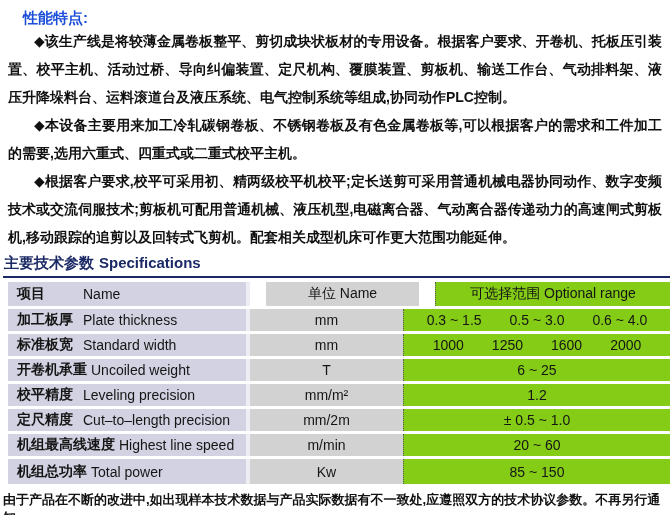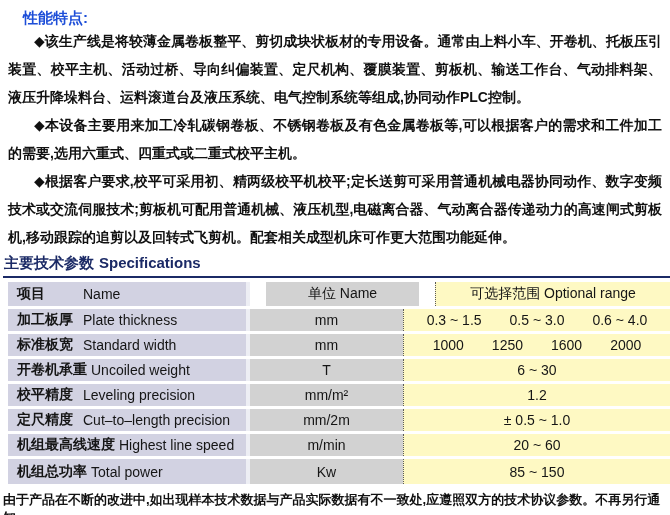--- a/index.html
+++ b/index.html
@@ -75,21 +75,21 @@
   .c2 {
     width: 153px;
     background: #d2d2d2;
     display: flex;
     align-items: center;
     justify-content: center;
     font-weight: 400;
   }
   .c3 {
     flex: 1;
-    background: #fef9c3;
+    background: #84cc16;
     border-left: 1px dotted #5a5a5a;
     display: flex;
     align-items: center;
     justify-content: center;
     font-weight: 400;
     white-space: pre;
   }
   .trow.header .c1 .zh,
   .trow.header .c2,
   .trow.header .c3 { font-weight: 600; }
@@ -102,21 +102,21 @@
     color: #111111;
   }
 </style>
 </head>
 <body>
 
 <div class="page">
 
   <div class="features-heading">性能特点:</div>
 
-  <p class="para">◆该生产线是将较薄金属卷板整平、剪切成块状板材的专用设备。通常由上料小车、开卷机、托板压引装置、校平主机、活动过桥、导向纠偏装置、定尺机构、覆膜装置、剪板机、输送工作台、气动排料架、液压升降垛料台、运料滚道台及液压系统、电气控制系统等组成,协同动作PLC控制。</p>
+  <p class="para">◆该生产线是将较薄金属卷板整平、剪切成块状板材的专用设备。根据客户要求、开卷机、托板压引装置、校平主机、活动过桥、导向纠偏装置、定尺机构、覆膜装置、剪板机、输送工作台、气动排料架、液压升降垛料台、运料滚道台及液压系统、电气控制系统等组成,协同动作PLC控制。</p>
   <p class="para">◆本设备主要用来加工冷轧碳钢卷板、不锈钢卷板及有色金属卷板等,可以根据客户的需求和工件加工的需要,选用六重式、四重式或二重式校平主机。</p>
   <p class="para">◆根据客户要求,校平可采用初、精两级校平机校平;定长送剪可采用普通机械电器协同动作、数字变频技术或交流伺服技术;剪板机可配用普通机械、液压机型,电磁离合器、气动离合器传递动力的高速闸式剪板机,移动跟踪的追剪以及回转式飞剪机。配套相关成型机床可作更大范围功能延伸。</p>
 
   <div class="specs-heading">
     <span>主要技术参数</span><span class="en">Specifications</span>
   </div>
 
   <div class="spec-table">
 
     <div class="trow header sep">
@@ -145,21 +145,21 @@
       <div class="c2">mm</div>
       <div class="c3">1000  1250  1600  2000</div>
     </div>
 
     <div class="trow sep">
       <div class="c1">
         <span class="zh">开卷机承重</span>
         <span class="en">Uncoiled weight</span>
       </div>
       <div class="c2">T</div>
-      <div class="c3">6 ~ 30</div>
+      <div class="c3">6 ~ 25</div>
     </div>
 
     <div class="trow sep">
       <div class="c1">
         <span class="zh">校平精度</span>
         <span class="en">Leveling precision</span>
       </div>
       <div class="c2">mm/m²</div>
       <div class="c3">1.2</div>
     </div>

